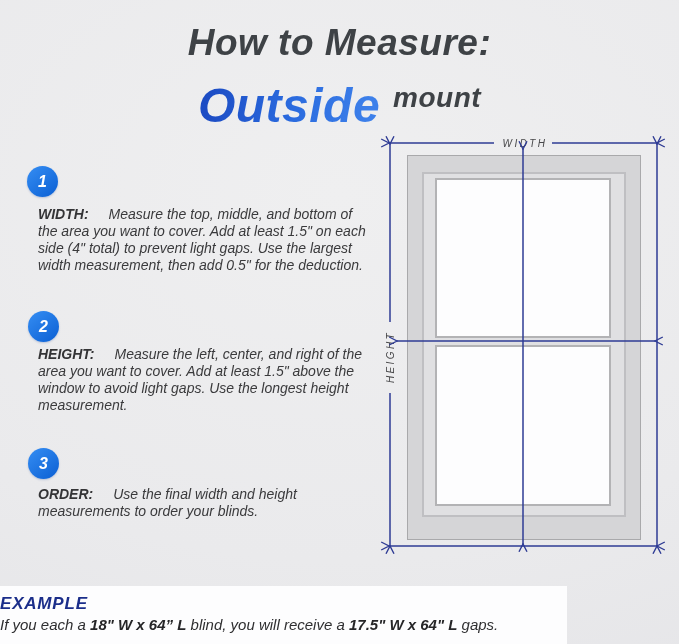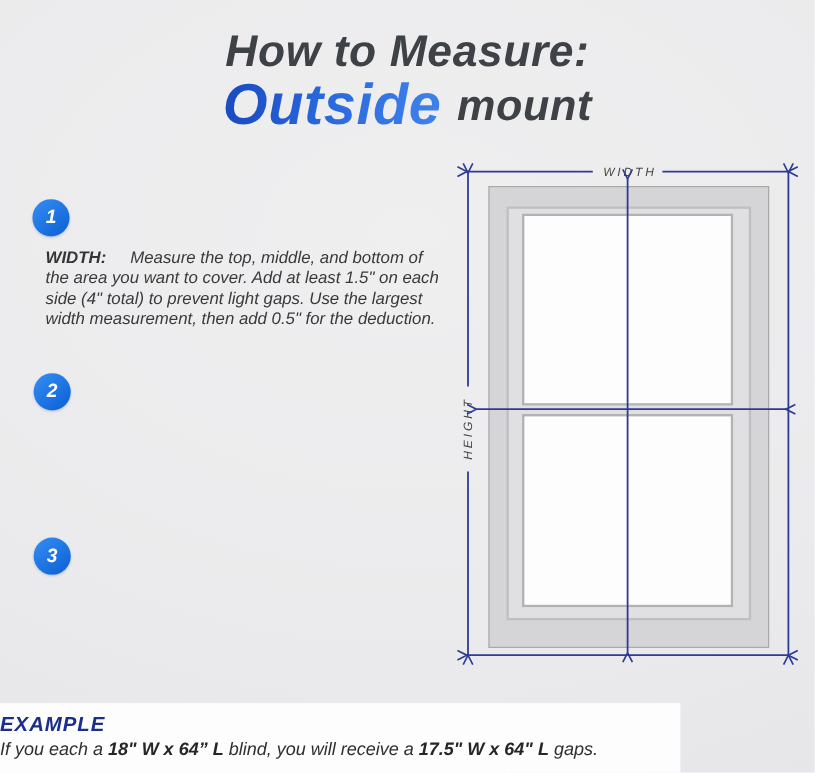--- a/index.html
+++ b/index.html
@@ -14,29 +14,29 @@
   html,body{width:679px;height:644px;overflow:hidden;}
   body{font-family:"Liberation Sans",sans-serif;}
   .stage{
     position:relative;width:679px;height:644px;
     background:radial-gradient(130% 95% at 50% 30%, var(--bg-light) 0%, #eaeaec 60%, var(--bg-dark) 100%);
     font-style:italic;
   }
   
   .title{position:absolute;top:24px;left:0;width:100%;text-align:center;}
   .title-line1{font-size:37px;font-weight:700;color:var(--title-dark);letter-spacing:0.5px;line-height:1.05;}
-  .title-line2{display:flex;justify-content:center;align-items:center;gap:13px;margin-top:1px;}
+  .title-line2{display:flex;justify-content:center;align-items:flex-start;gap:13px;margin-top:19px;}
   .title-hl{font-size:48px;font-weight:700;color:#2158cc;letter-spacing:0.5px;line-height:1.0;}
   @supports (-webkit-background-clip: text){
     .title-hl{
       background:linear-gradient(92deg,var(--title-blue-1) 5%,var(--title-blue-2) 50%,var(--title-blue-3) 95%);
       -webkit-background-clip:text;background-clip:text;-webkit-text-fill-color:transparent;
     }
   }
-  .title-suffix{font-size:36px;font-weight:700;color:var(--title-dark);letter-spacing:0.5px;}
+  .title-suffix{font-size:28px;font-weight:700;color:var(--title-dark);letter-spacing:0.5px;}
   
   .badge{
     position:absolute;width:31px;height:31px;border-radius:50%;
     background:linear-gradient(140deg,var(--badge-blue-1) 10%,var(--badge-blue-2) 85%);
     color:#ffffff;font-weight:700;font-size:16px;
     display:flex;align-items:center;justify-content:center;
     box-shadow:0 1px 2px rgba(30,70,150,0.25);
   }
   .badge-1{left:27px;top:166px;}
   .badge-2{left:28px;top:311px;}
@@ -97,24 +97,30 @@
   <div class="badge badge-1">
     <span>1</span>
   </div>
   <p class="step-text step-text-1">
     <b>WIDTH:</b><span>Measure the top, middle, and bottom of the area you want to cover. Add at least 1.5" on each side (4" total) to prevent light gaps. Use the largest width measurement, then add 0.5" for the deduction.</span>
   </p>
 
   <div class="badge badge-2">
     <span>2</span>
   </div>
+  <p class="step-text step-text-2">
+    <b>HEIGHT:</b><span>Measure the left, center, and right of the area you want to cover. Add at least 1.5" above the window to avoid light gaps. Use the longest height measurement.</span>
+  </p>
 
   <div class="badge badge-3">
     <span>3</span>
   </div>
+  <p class="step-text step-text-3">
+    <b>ORDER:</b><span>Use the final width and height measurements to order your blinds.</span>
+  </p>
 
   <div class="diagram">
     <div class="casing"></div>
     <div class="sash"></div>
     <div class="pane pane-upper"></div>
     <div class="pane pane-lower"></div>
 
     <svg class="overlay" viewBox="0 0 300 470">
       <defs>
         <marker id="arw" viewBox="0 0 10 10" refX="0.8" refY="5" markerWidth="10" markerHeight="10" markerUnits="userSpaceOnUse" orient="auto-start-reverse">

